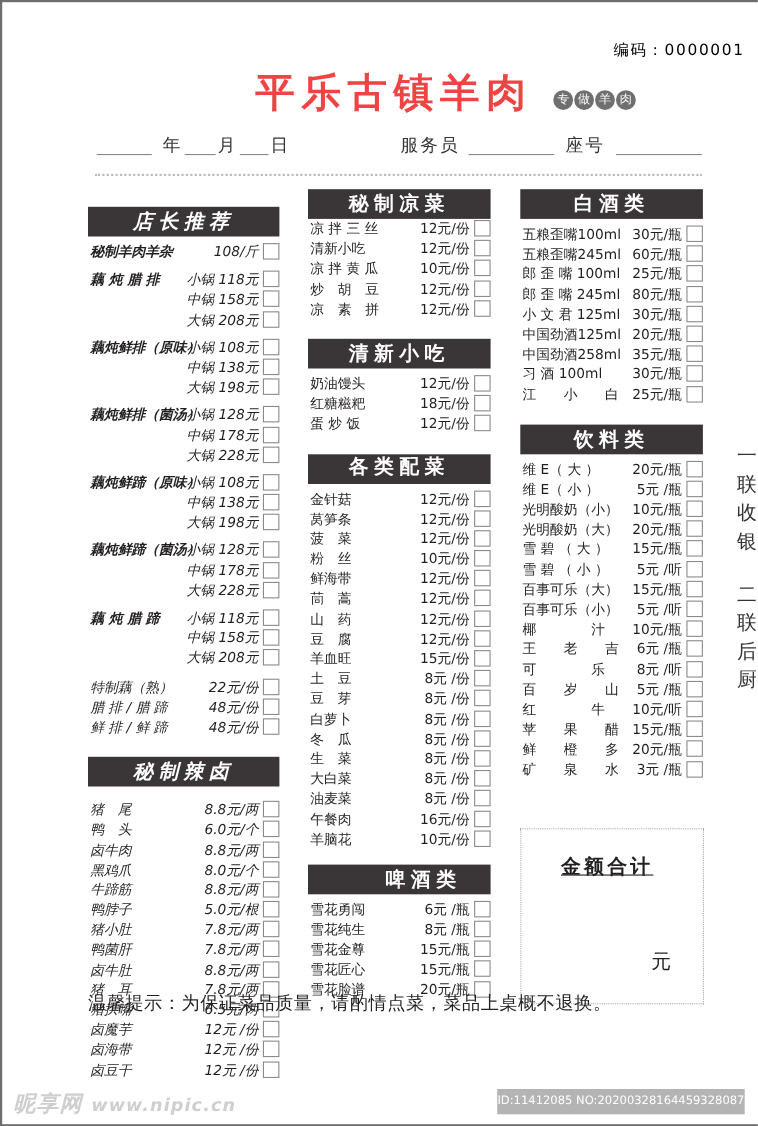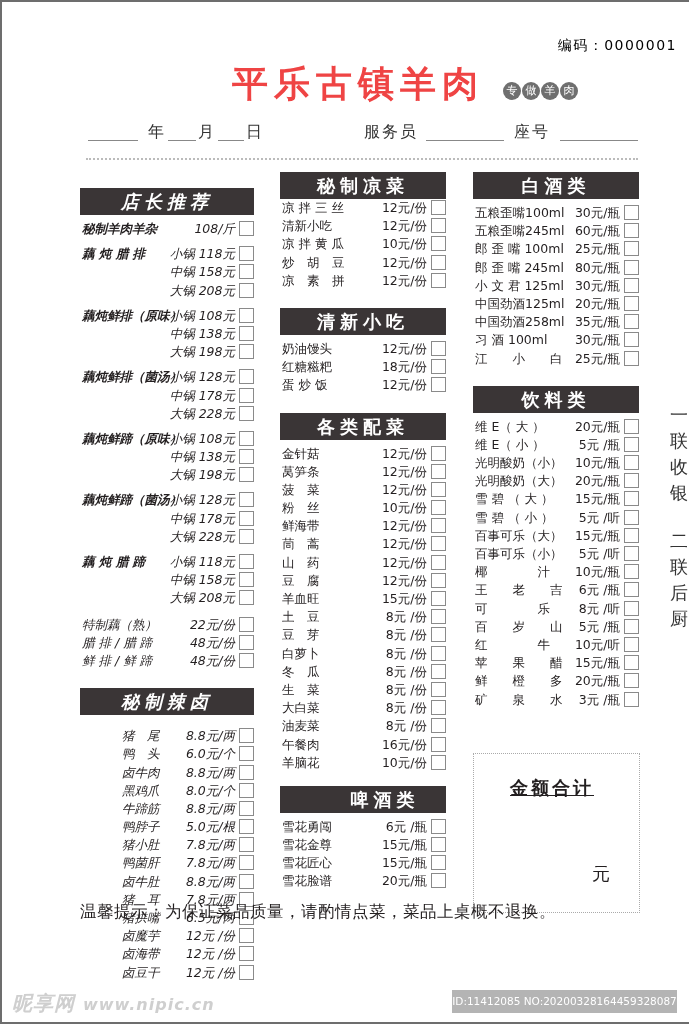--- a/index.html
+++ b/index.html
@@ -166,21 +166,21 @@
         <span class="pr">48元/份</span>
         <span class="cb"></span>
       </div>
       <div class="row">
         <span class="nm">鲜 排 / 鲜 蹄</span>
         <span class="pr">48元/份</span>
         <span class="cb"></span>
       </div>
     </div>
   <div class="hdr" style="margin-top:18px;">秘制辣卤</div>
-  <div id="list-braised" style="margin-top:12px;margin-left:40px;">
+  <div id="list-braised" style="margin-top:12px;">
       <div class="row">
         <span class="nm">猪　尾</span>
         <span class="pr">8.8元/两</span>
         <span class="cb"></span>
       </div>
       <div class="row">
         <span class="nm">鸭　头</span>
         <span class="pr">6.0元/个</span>
         <span class="cb"></span>
       </div>
@@ -287,21 +287,21 @@
         <span class="nm">红糖糍粑</span>
         <span class="pr">18元/份</span>
         <span class="cb"></span>
       </div>
       <div class="row">
         <span class="nm">蛋 炒 饭</span>
         <span class="pr">12元/份</span>
         <span class="cb"></span>
       </div>
     </div>
-  <div class="hdr" style="margin-top:18px;">各类配菜</div>
+  <div class="hdr" style="margin-top:18px;font-family:Liberation Mono, monospace;">各类配菜</div>
   <div style="margin-top:5px;">
       <div class="row">
         <span class="nm">金针菇</span>
         <span class="pr">12元/份</span>
         <span class="cb"></span>
       </div>
       <div class="row">
         <span class="nm">莴笋条</span>
         <span class="pr">12元/份</span>
         <span class="cb"></span>
@@ -385,20 +385,25 @@
         <span class="nm">羊脑花</span>
         <span class="pr">10元/份</span>
         <span class="cb"></span>
       </div>
     </div>
   <div class="hdr" style="margin-top:14px;padding-left:44px;">啤酒类</div>
   <div style="margin-top:5px;">
       <div class="row">
         <span class="nm">雪花勇闯</span>
         <span class="pr">6元 /瓶</span>
+        <span class="cb"></span>
+      </div>
+      <div class="row">
+        <span class="nm">雪花纯生</span>
+        <span class="pr">8元 /瓶</span>
         <span class="cb"></span>
       </div>
       <div class="row">
         <span class="nm">雪花金尊</span>
         <span class="pr">15元/瓶</span>
         <span class="cb"></span>
       </div>
       <div class="row">
         <span class="nm">雪花匠心</span>
         <span class="pr">15元/瓶</span>

